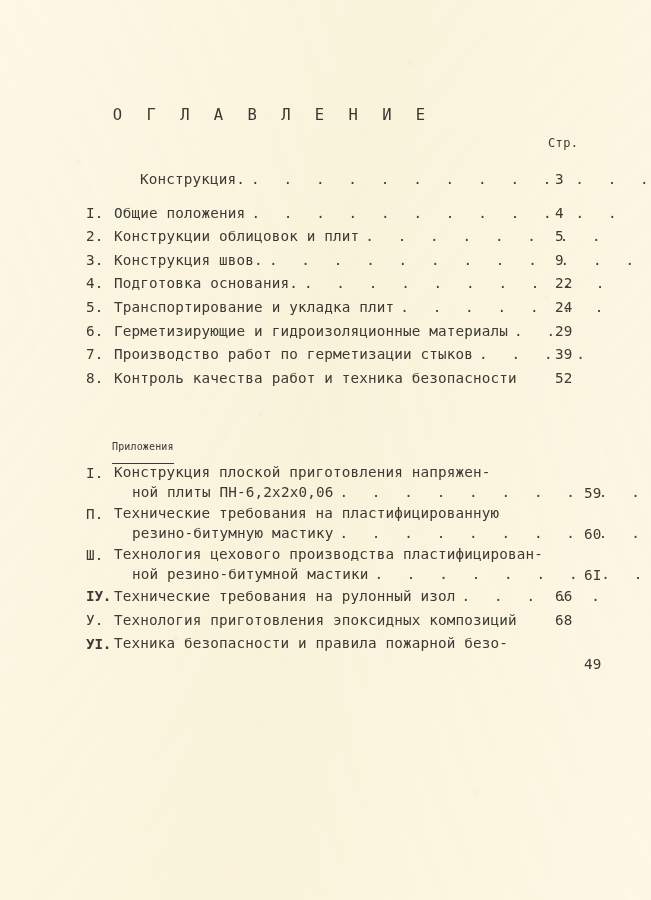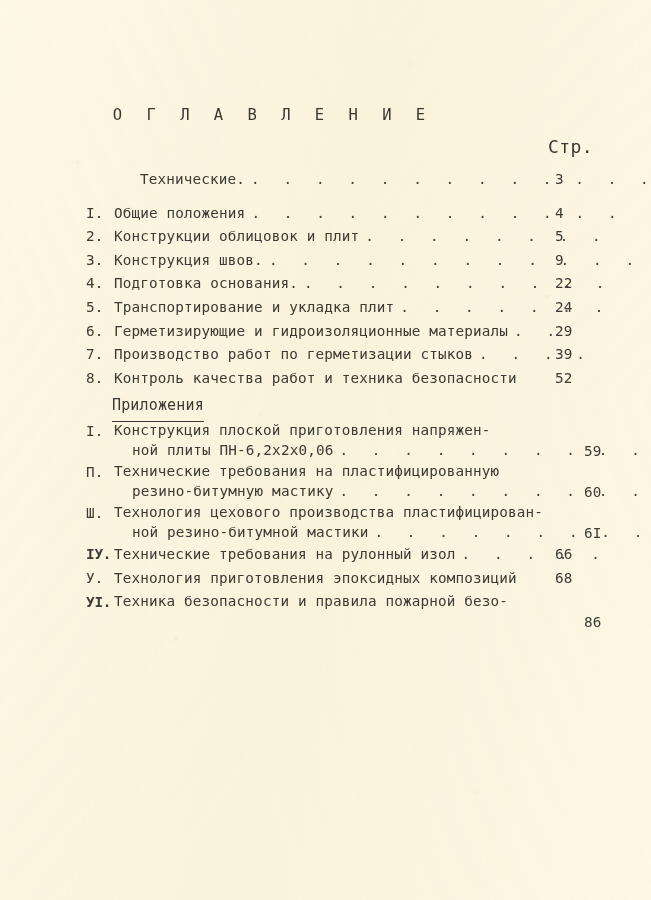--- a/index.html
+++ b/index.html
@@ -50,21 +50,21 @@
     letter-spacing: 7.5px;
     text-indent: 7.5px;
     color: #3a3933;
   }
 
   
   .pages-caption {
     position: absolute;
     top: 136px;
     left: 548px;
-    font-size: 18px;
+    font-size: 12px;
     letter-spacing: .4px;
     color: #3a3933;
   }
 
   
   .toc-list {
     position: absolute;
     top: 168px;
     left: 0;
     width: 651px;
@@ -120,22 +120,23 @@
   .entry.preface .body { left: 140px; }
 
   
   .entry.gap-before { margin-top: 10px; }
 
   
   .appendix-heading {
     position: relative;
     height: 30px;
     line-height: 30px;
-    font-size: 15px;
+    font-size: 10px;
     letter-spacing: .15px;
+    margin-top: 42px;
   }
   .appendix-heading .txt {
     position: absolute;
     left: 112px;
     top: 0;
     border-bottom: 1.2px solid #3c3b36;
     padding-bottom: 1px;
     white-space: pre;
   }
 
@@ -155,21 +156,21 @@
 <div class="page">
 
   <div class="doc-title">О Г Л А В Л Е Н И Е</div>
 
   <div class="pages-caption">Стр.</div>
 
   <div class="toc-list">
 
     <div class="entry preface">
       <span class="body">
-        <span class="label">Технические.</span><span class="leaders">. . . . . . . . . . . . . .</span>
+        <span class="label">Конструкция.</span><span class="leaders">. . . . . . . . . . . . . .</span>
       </span>
       <span class="pg">3</span>
     </div>
 
     <div class="entry gap-before">
       <span class="num">I.</span>
       <span class="body">
         <span class="label">Общие положения</span><span class="leaders">. . . . . . . . . . . .</span>
       </span>
       <span class="pg">4</span>
@@ -276,19 +277,19 @@
         <span class="label">Технология приготовления эпоксидных композиций</span><span class="leaders"></span>
       </span>
       <span class="pg">68</span>
     </div>
 
     <div class="entry two-line">
       <span class="num wide">УI.</span>
       <span class="body">
         <span class="line1">Техника безопасности и правила пожарной безо-</span>
       </span>
-      <span class="pg">86</span>
+      <span class="pg">49</span>
     </div>
 
   </div>
 </div>
 
 <div class="paper-grain"></div>
 
 </body></html>

